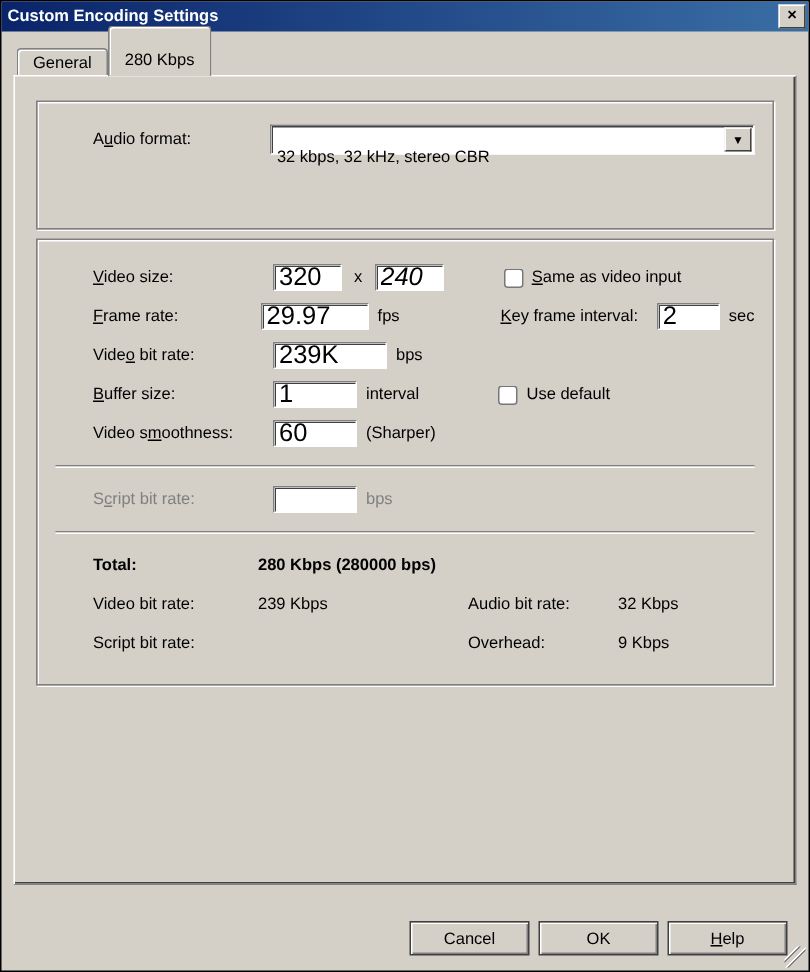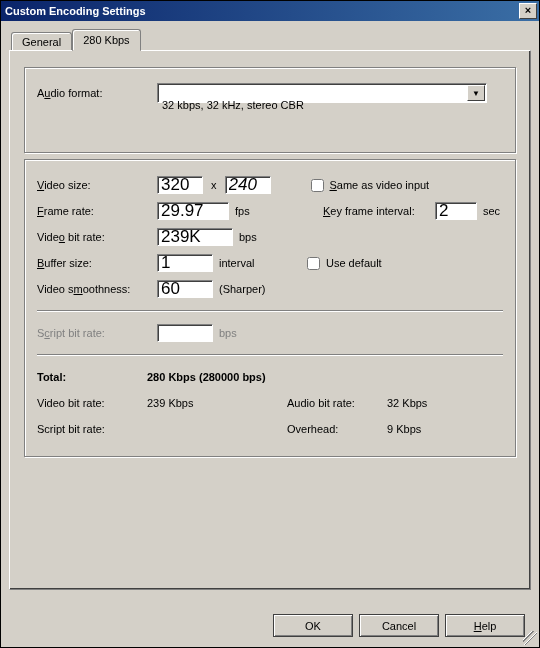--- a/index.html
+++ b/index.html
@@ -77,21 +77,21 @@
   }
   .tab.inactive {
     margin-top: 14px;
     padding-bottom: 2px;
     z-index: 1;
   }
   .tab.active {
     z-index: 3;
     border-bottom: 1px solid #d4d0c8;
     margin-bottom: -1px;
-    padding-top: 4px;
+    padding-top: 16px;
   }
   .tabpanel {
     border: 1px solid #fff;
     border-right-color: #808080;
     border-bottom-color: #808080;
     box-shadow: inset -1px -1px 0 #404040;
     background: #d4d0c8;
     padding: 10px;
     height: 540px;
     box-sizing: border-box;
@@ -105,20 +105,21 @@
     padding: 14px 12px 12px 12px;
     position: relative;
     box-sizing: border-box;
   }
 
   .row {
     display: flex;
     align-items: center;
     height: 22px;
     margin-bottom: 4px;
+    margin-left: 25px;
   }
   .lbl { width: 120px; }
   .lbl .ul, label .ul, span.ul { text-decoration: underline; }
 
   input[type=text].field, .field {
     font-family: inherit;
     font-size: 17px;
     height: 18px;
     box-sizing: border-box;
     padding: 1px 3px;
@@ -323,21 +324,21 @@
           <span style="width:110px">Script bit rate:</span>
           <span style="width:140px"></span>
           <span style="width:100px">Overhead:</span>
           <span>9 Kbps</span>
         </div>
       </div>
 
     </div>
 
     <div class="button-bar">
+      <button class="btn"><span>Cancel</span></button>
       <button class="btn"><span>OK</span></button>
-      <button class="btn"><span>Cancel</span></button>
       <button class="btn"><span class="ul">H</span><span>elp</span></button>
     </div>
 
     <div class="resize-grip"></div>
 
   </div>
 </div>
 
 </body></html>

